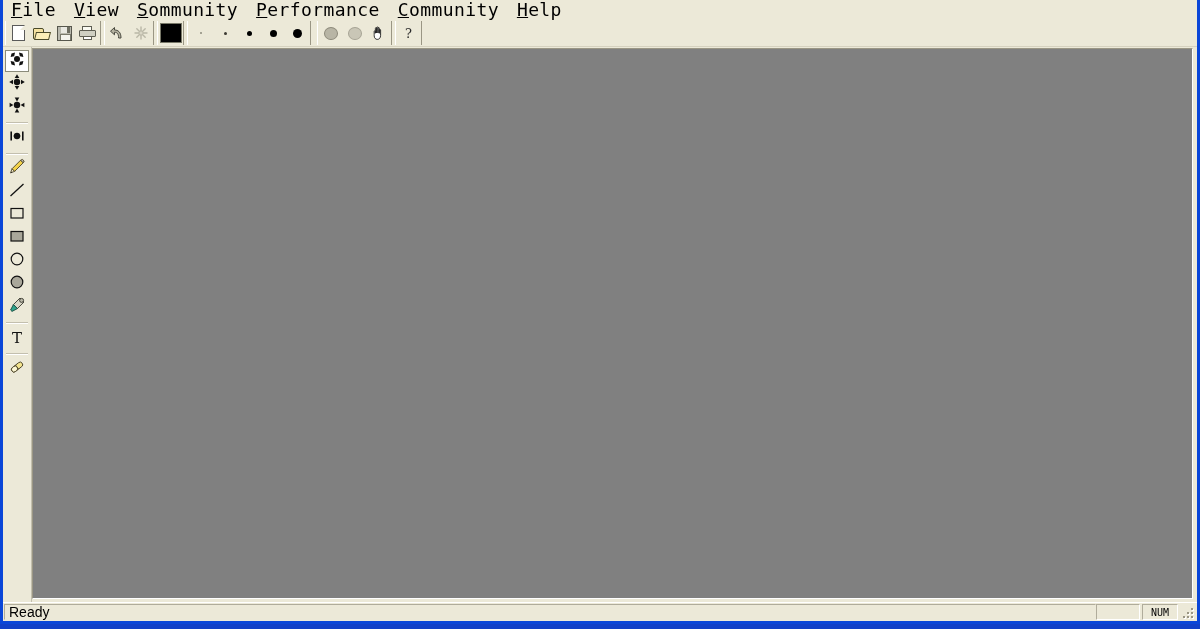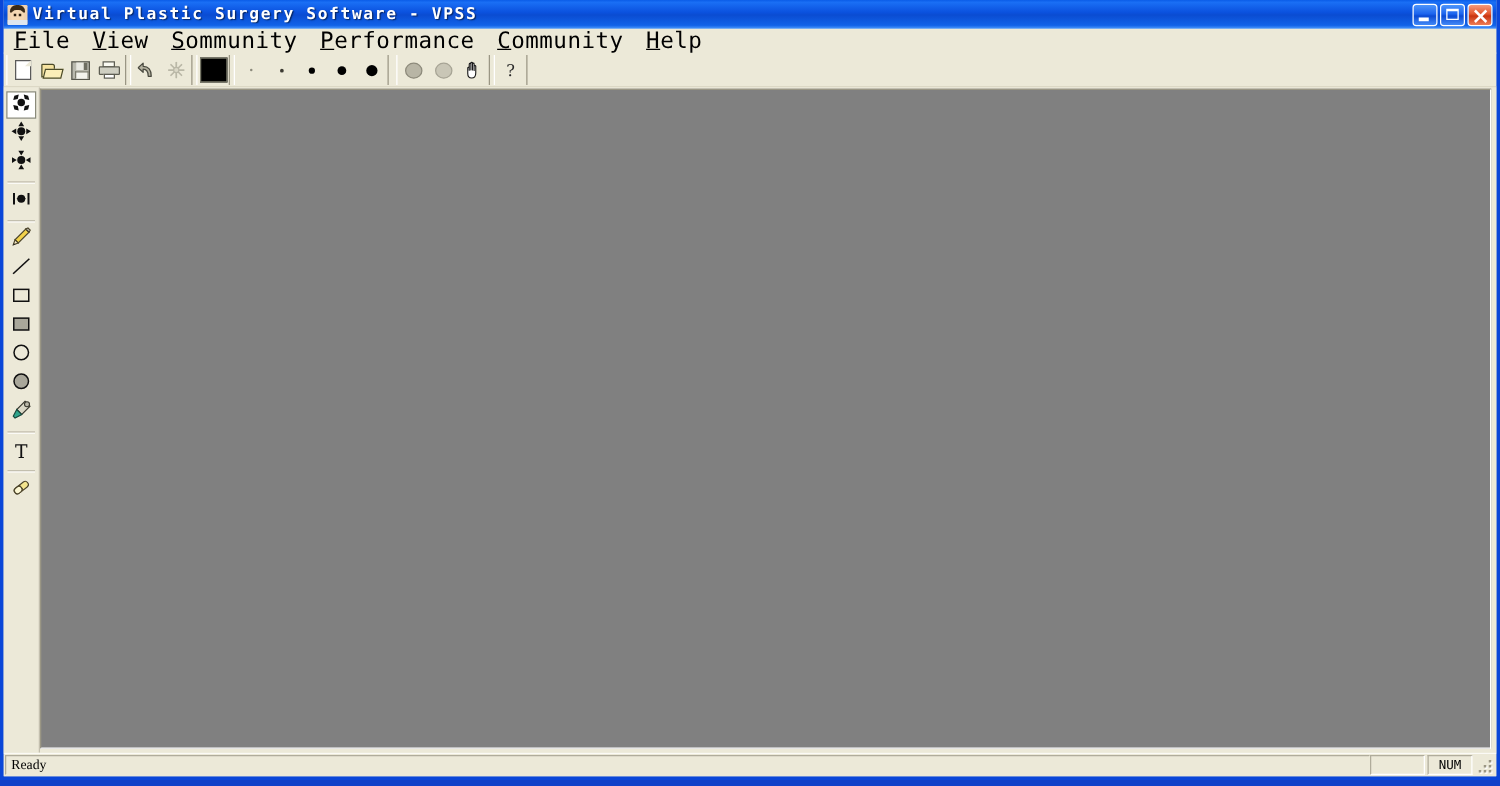--- a/index.html
+++ b/index.html
@@ -373,22 +373,22 @@
     height: 18px;
     background: #ece9d8;
     display: flex;
     align-items: center;
     flex: 0 0 auto;
     border-top: 1px solid #ffffff;
     padding: 0 1px;
   }
   .status-left {
     flex: 1 1 auto;
-    font-family: Liberation Serif, serif;
-    font-size: 11px;
+    font-family: Liberation Sans, sans-serif;
+    font-size: 14px;
     color: #000;
     padding-left: 4px;
     border: 1px solid transparent;
     border-top-color: #b0ac9b;
     border-left-color: #b0ac9b;
     height: 16px;
     line-height: 15px;
     box-sizing: border-box;
   }
   .status-pane {
@@ -428,42 +428,20 @@
     width: 2px; height: 2px;
     background: #9a9684;
     box-shadow: 1px 1px 0 #ffffff;
   }
 </style>
 </head>
 <body>
 
 <div class="window">
 
-  <div class="titlebar">
-    <div class="title-icon">
-      <div class="hair"></div>
-      <div class="face"></div>
-      <div class="eyeL"></div>
-      <div class="eyeR"></div>
-      <div class="body"></div>
-    </div>
-    <div class="title-text">Virtual Plastic Surgery Software - VPSS</div>
-    <div class="win-buttons">
-      <div class="winbtn min">
-          <span class="g-min"></span>
-        </div>
-      <div class="winbtn max">
-          <span class="g-max"></span>
-        </div>
-      <div class="winbtn close">
-          <span class="g-x1"></span>
-          <span class="g-x2"></span>
-        </div>
-    </div>
-  </div>
 
   <div class="menubar">
     <div class="menu-item"><span class="mn">F</span><span>ile</span></div>
     <div class="menu-item"><span class="mn">V</span><span>iew</span></div>
     <div class="menu-item"><span class="mn">S</span><span>ommunity</span></div>
     <div class="menu-item"><span class="mn">P</span><span>erformance</span></div>
     <div class="menu-item"><span class="mn">C</span><span>ommunity</span></div>
     <div class="menu-item"><span class="mn">H</span><span>elp</span></div>
   </div>
 

